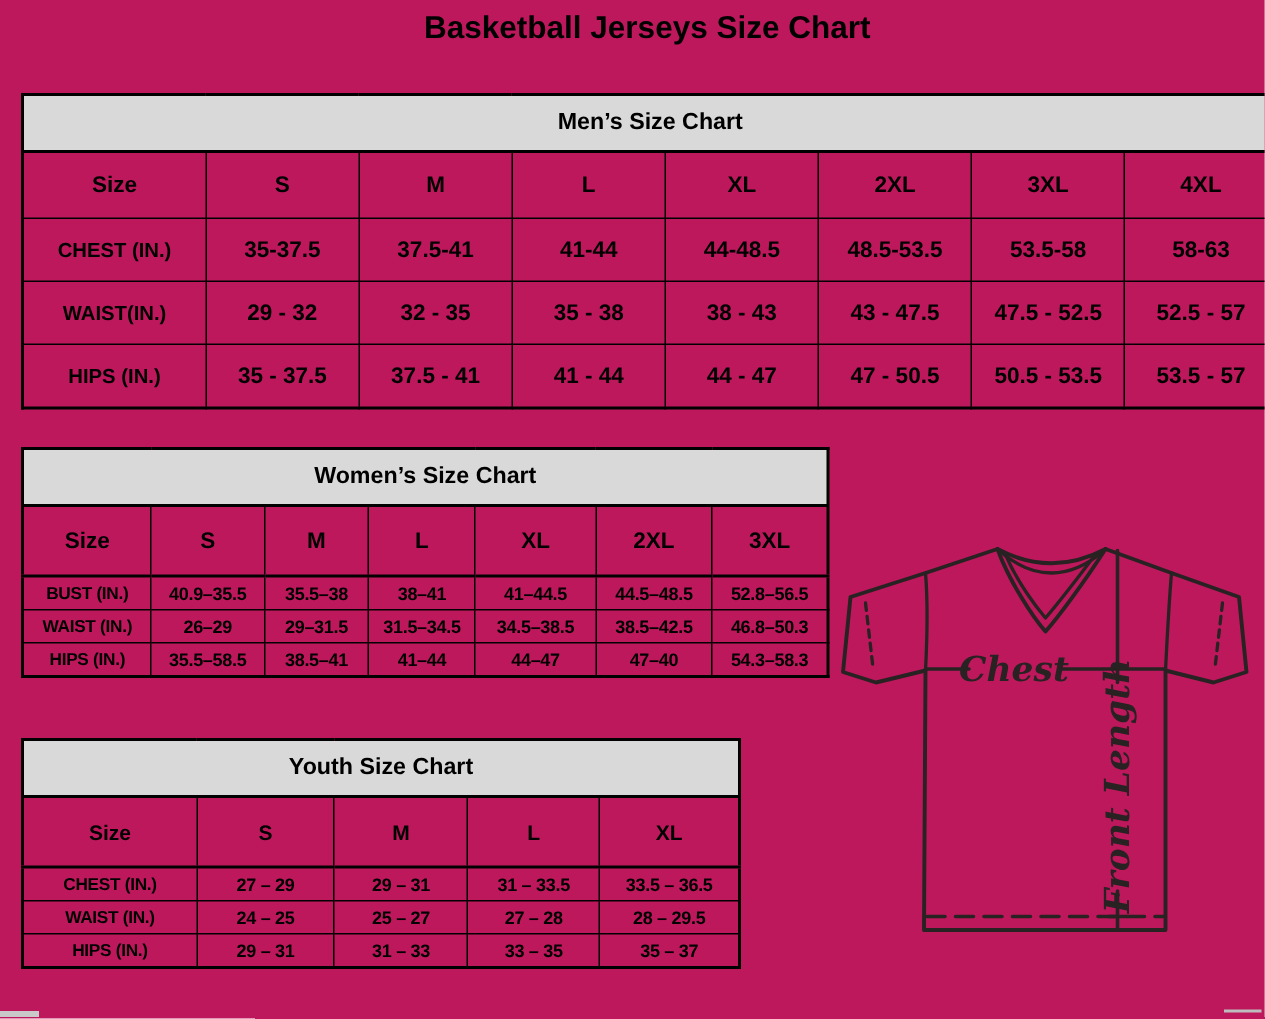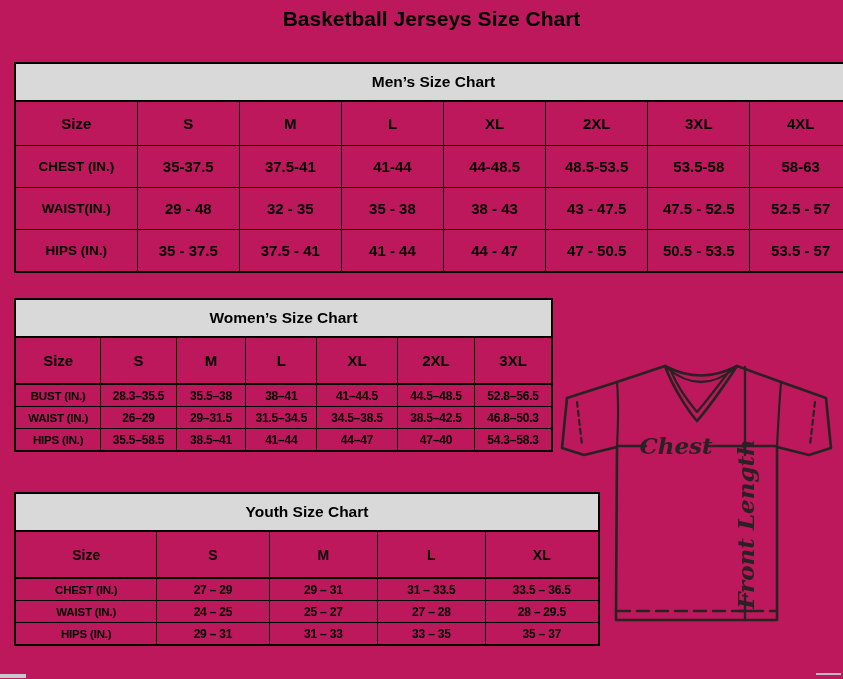--- a/index.html
+++ b/index.html
@@ -7,21 +7,21 @@
     position:relative;width:843px;height:679px;background:#be185d;overflow:hidden;
     font-family:"Liberation Sans","DejaVu Sans",sans-serif;color:#000;padding-left:20px;
   }
   .page-title{
     position:absolute;left:0;top:7px;width:100%;text-align:center;
     font-size:21px;font-weight:bold;margin:0;color:#000;
   }
   .tblwrap{position:absolute;}
   #mens{left:14px;top:62px;width:839px;}
   #womens{left:14px;top:298px;width:539px;}
-  #youth{left:14px;top:492px;width:586px;}
+  #youth{left:14px;top:492px;width:480px;}
   table.sz{border-collapse:collapse;width:100%;table-layout:fixed;border:2px solid #000;}
   table.sz td,table.sz th{border:1px solid #000;text-align:center;vertical-align:middle;
     font-weight:bold;padding:0;color:#000;overflow:hidden;}
   table.sz .title-row td{background:#d9d9d9;border-bottom:2px solid #000;font-size:15.5px;}
   table.sz .head-row th{font-size:15px;}
   #mens .title-row td{height:36px;}
   #mens .head-row th{height:43px;}
   #mens .data-row td{height:41px;font-size:15px;}
   #mens .data-row td.rlabel{font-size:13.5px;}
   #womens .title-row td,#youth .title-row td{height:36px;text-align:center;}
@@ -75,21 +75,21 @@
             <td class="val">35-37.5</td>
             <td class="val">37.5-41</td>
             <td class="val">41-44</td>
             <td class="val">44-48.5</td>
             <td class="val">48.5-53.5</td>
             <td class="val">53.5-58</td>
             <td class="val">58-63</td>
           </tr>
           <tr class="data-row">
             <td class="rlabel">WAIST(IN.)</td>
-            <td class="val">29 - 48</td>
+            <td class="val">29 - 32</td>
             <td class="val">32 - 35</td>
             <td class="val">35 - 38</td>
             <td class="val">38 - 43</td>
             <td class="val">43 - 47.5</td>
             <td class="val">47.5 - 52.5</td>
             <td class="val">52.5 - 57</td>
           </tr>
           <tr class="data-row">
             <td class="rlabel">HIPS (IN.)</td>
             <td class="val">35 - 37.5</td>
@@ -122,21 +122,21 @@
             <th>Size</th>
             <th>S</th>
             <th>M</th>
             <th>L</th>
             <th>XL</th>
             <th>2XL</th>
             <th>3XL</th>
           </tr>
           <tr class="data-row">
             <td class="rlabel">BUST (IN.)</td>
-            <td class="val">28.3–35.5</td>
+            <td class="val">40.9–35.5</td>
             <td class="val">35.5–38</td>
             <td class="val">38–41</td>
             <td class="val">41–44.5</td>
             <td class="val">44.5–48.5</td>
             <td class="val">52.8–56.5</td>
           </tr>
           <tr class="data-row">
             <td class="rlabel">WAIST (IN.)</td>
             <td class="val">26–29</td>
             <td class="val">29–31.5</td>

